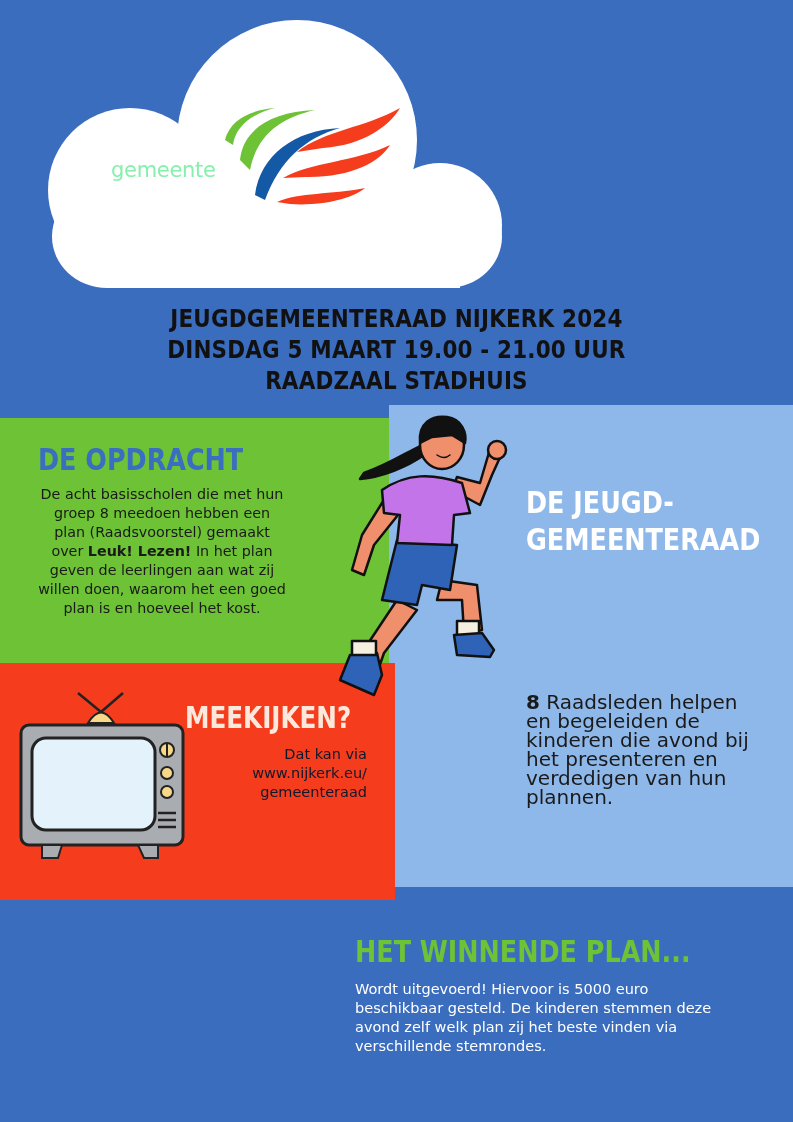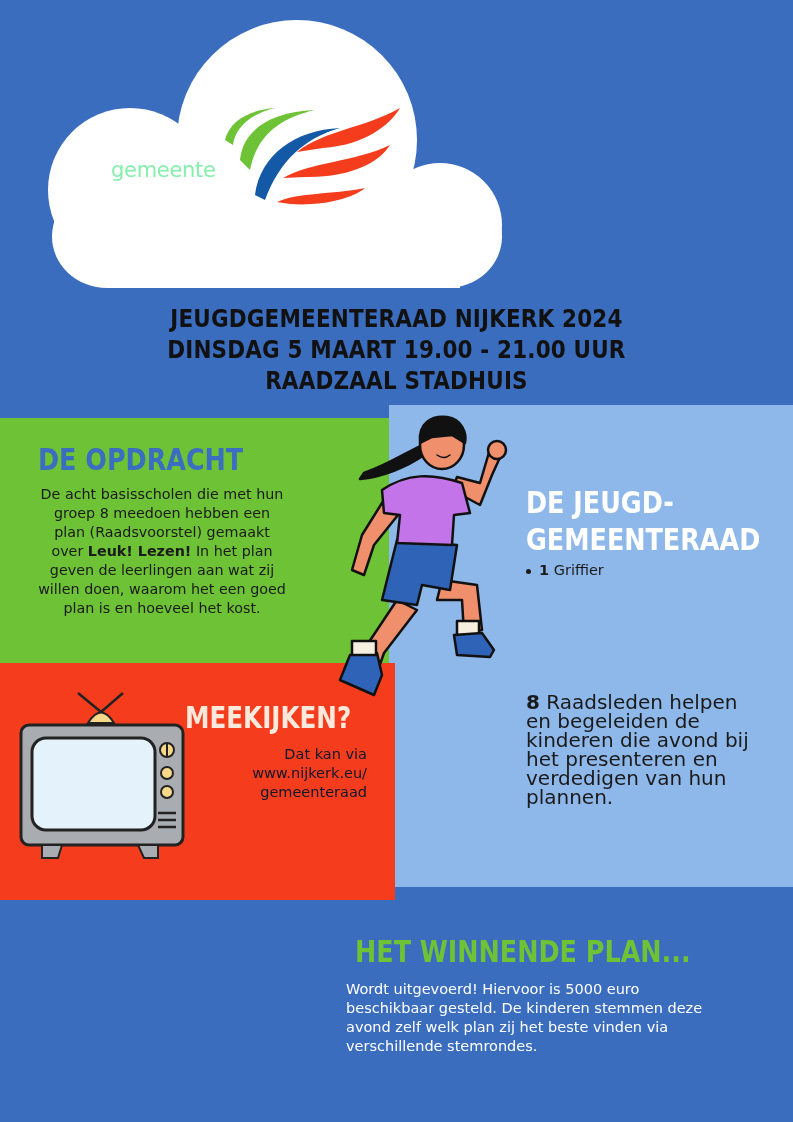--- a/index.html
+++ b/index.html
@@ -67,21 +67,21 @@
     border-radius: 50%; background: #1a1a1a;
   }
   .jeugd-list b, .raadsleden b { font-weight: bold; }
   .raadsleden {
     left: 526px; top: 693px; width: 230px;
     font-size: 20px; line-height: 19px; color: #1a1a1a;
   }
 
   .winnende-title { left: 355px; top: 933px; font-size: 31px; color: #6dc235; }
   .winnende-text {
-    left: 346px; top: 980px; width: 360px;
+    left: 355px; top: 980px; width: 360px;
     font-size: 14.5px; line-height: 19px; color: #ffffff;
   }
 
   .tv { left: 18px; top: 690px; width: 170px; height: 170px; }
   .girl { left: 322px; top: 405px; width: 200px; height: 300px; }
 </style>
 </head>
 <body>
 
 <svg class="cloud" viewBox="0 0 793 300">
@@ -139,21 +139,20 @@
   <div>Dat kan via</div>
   <div>www.nijkerk.eu/</div>
   <div>gemeenteraad</div>
 </div>
 
 <div class="abs heading jeugd-title">
   <div>DE JEUGD-</div>
   <div>GEMEENTERAAD</div>
 </div>
 <ul class="abs jeugd-list">
-  <li><b>1</b><span> Griffier</span></li>
 </ul>
 <div class="abs raadsleden"><b>8</b><span> Raadsleden helpen en begeleiden de kinderen die avond bij het presenteren en verdedigen van hun plannen.</span></div>
 
 <svg class="abs girl" viewBox="0 0 200 300">
   <g stroke="#111" stroke-width="2.5" stroke-linejoin="round" stroke-linecap="round">
 
     <path d="M100 40 C 80 50, 65 60, 42 68 L 38 74 C 60 72, 85 62, 102 50 Z" fill="#111"></path>
 
     <path d="M75 195 L 45 240 L 35 262 L 55 268 L 62 248 L 95 205 Z" fill="#f08f6c"></path>
 

